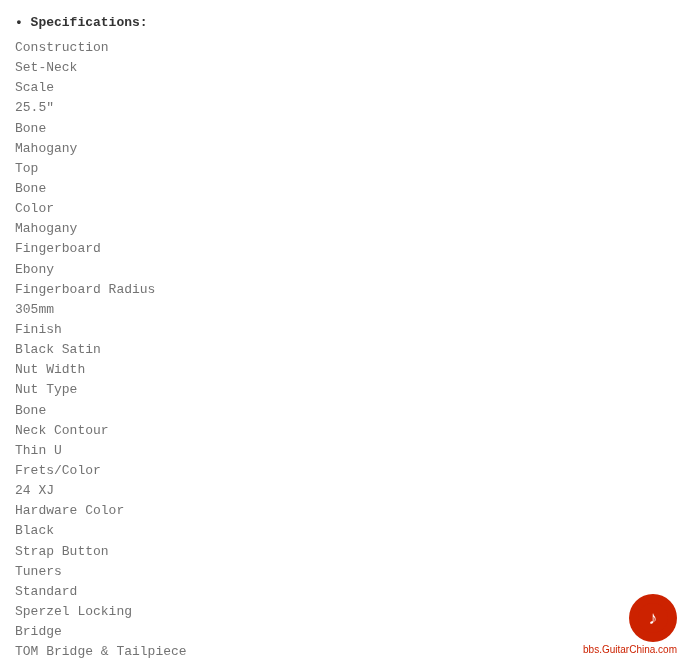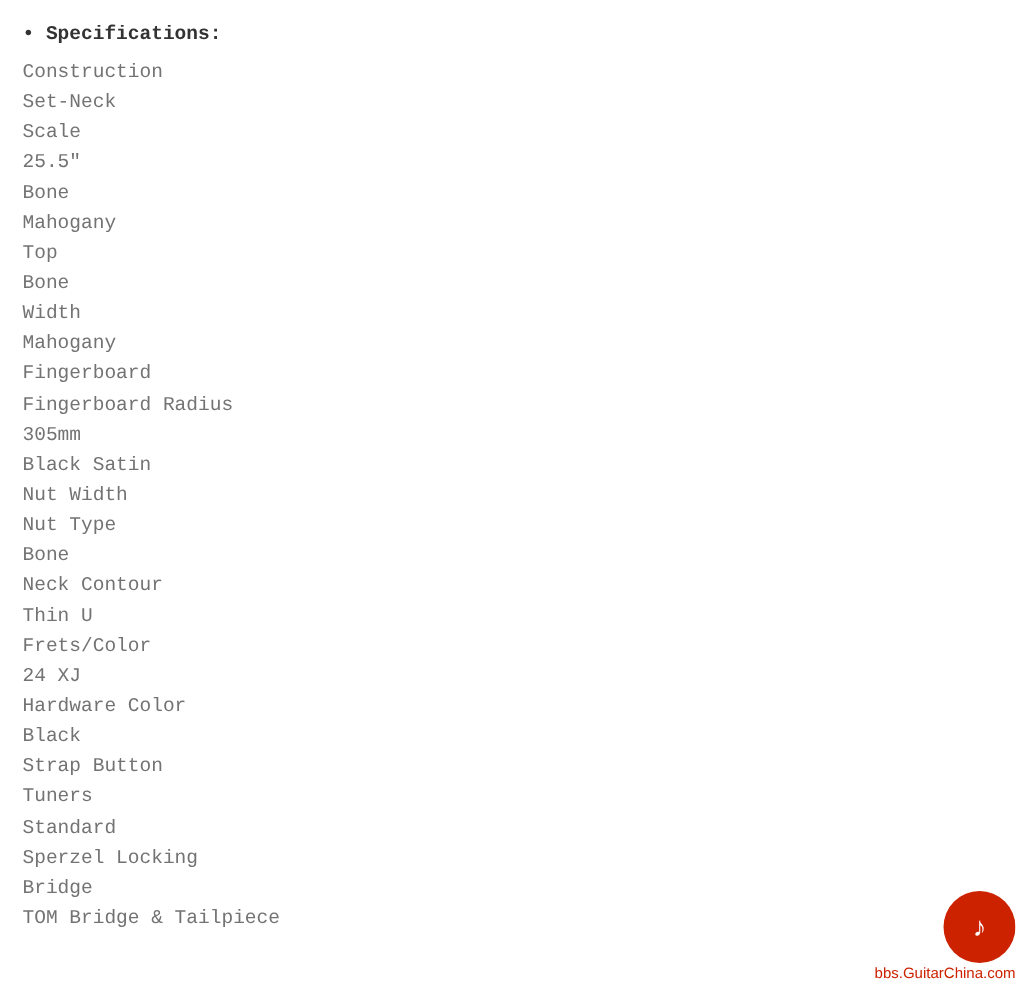--- a/index.html
+++ b/index.html
@@ -74,25 +74,27 @@
   <div class="specs-header">• Specifications:</div>
   <div class="specs-list" id="specs-list">
   <div class="spec-row"><span class="spec-label">Construction</span></div>
       <div class="spec-row"><span class="spec-label">Set-Neck</span></div>
       <div class="spec-row"><span class="spec-label">Scale</span></div>
       <div class="spec-row"><span class="spec-label">25.5″</span></div>
       <div class="spec-row"><span class="spec-label">Bone</span></div>
       <div class="spec-row"><span class="spec-label">Mahogany</span></div>
       <div class="spec-row"><span class="spec-label">Top</span></div>
       <div class="spec-row"><span class="spec-label">Bone</span></div>
-      <div class="spec-row"><span class="spec-label">Width</span></div>
+      <div class="spec-row"><span class="spec-label">Color</span></div>
       <div class="spec-row"><span class="spec-label">Mahogany</span></div>
       <div class="spec-row"><span class="spec-label">Fingerboard</span></div>
+      <div class="spec-row"><span class="spec-label">Ebony</span></div>
       <div class="spec-row"><span class="spec-label">Fingerboard Radius</span></div>
       <div class="spec-row"><span class="spec-label">305mm</span></div>
+      <div class="spec-row"><span class="spec-label">Finish</span></div>
       <div class="spec-row"><span class="spec-label">Black Satin</span></div>
       <div class="spec-row"><span class="spec-label">Nut Width</span></div>
       <div class="spec-row"><span class="spec-label">Nut Type</span></div>
       <div class="spec-row"><span class="spec-label">Bone</span></div>
       <div class="spec-row"><span class="spec-label">Neck Contour</span></div>
       <div class="spec-row"><span class="spec-label">Thin U</span></div>
       <div class="spec-row"><span class="spec-label">Frets/Color</span></div>
       <div class="spec-row"><span class="spec-label">24 XJ</span></div>
       <div class="spec-row"><span class="spec-label">Hardware Color</span></div>
       <div class="spec-row"><span class="spec-label">Black</span></div>

